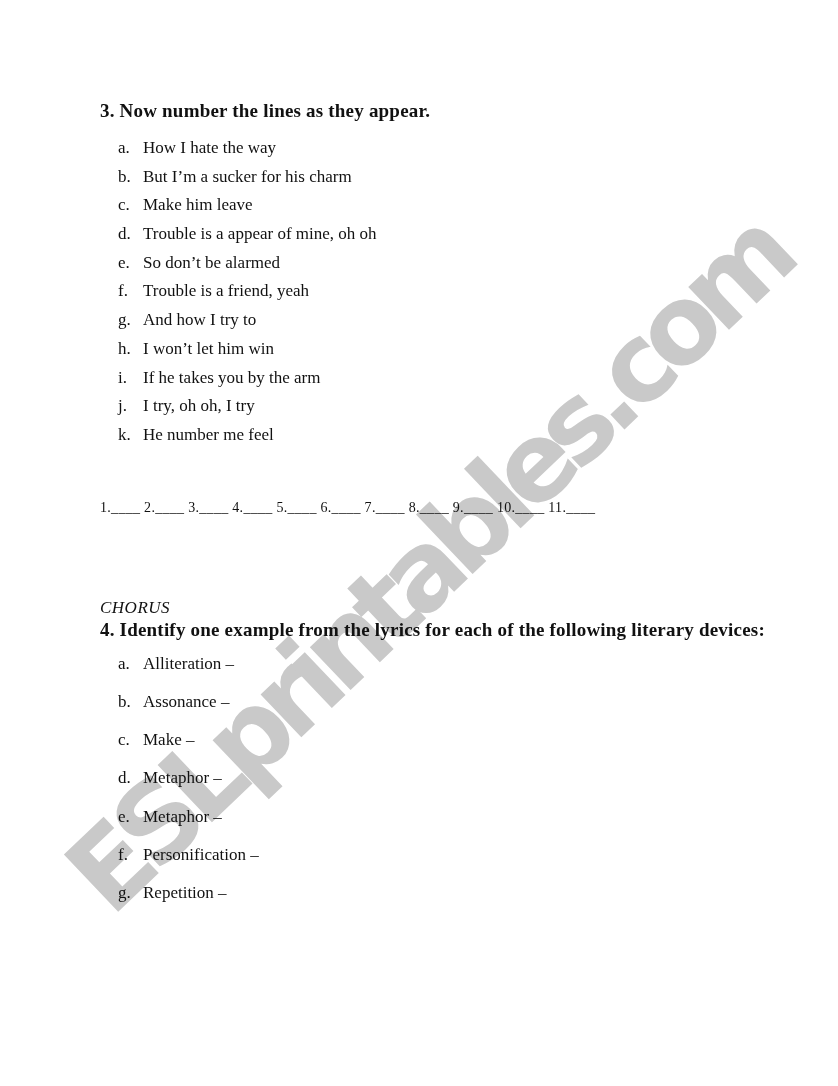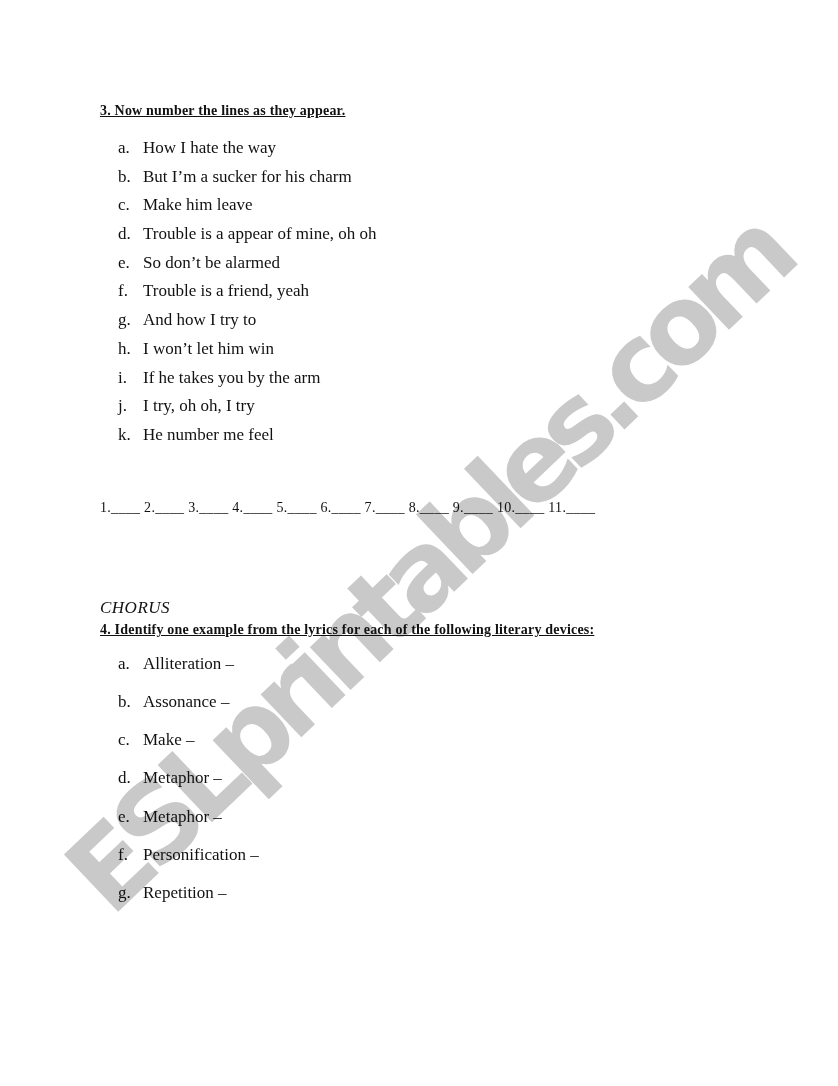--- a/index.html
+++ b/index.html
@@ -30,23 +30,22 @@
     white-space:nowrap;
     user-select:none;
     z-index:0;
   }
   .content {
     position:absolute;
     left:100px; top:100px; right:40px;
     z-index:1;
   }
   .heading {
-    font-size:14px;
+    font-size:19px;
     font-weight:bold;
-    text-decoration:underline;
     line-height:22px;
     letter-spacing:0.2px;
   }
   ul.item-list { list-style:none; }
   ul.lyrics { margin-top:16px; }
   ul.lyrics li { height:28.7px; }
   ul.devices { margin-top:13px; }
   ul.devices li { height:38.3px; }
   .item { display:flex; font-size:17px; }
   .item .ltr {

